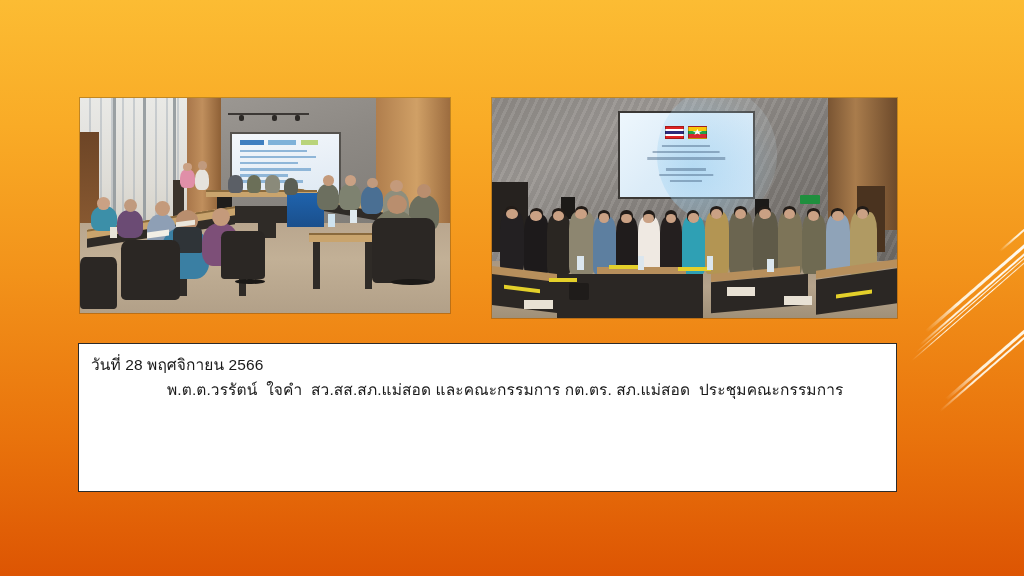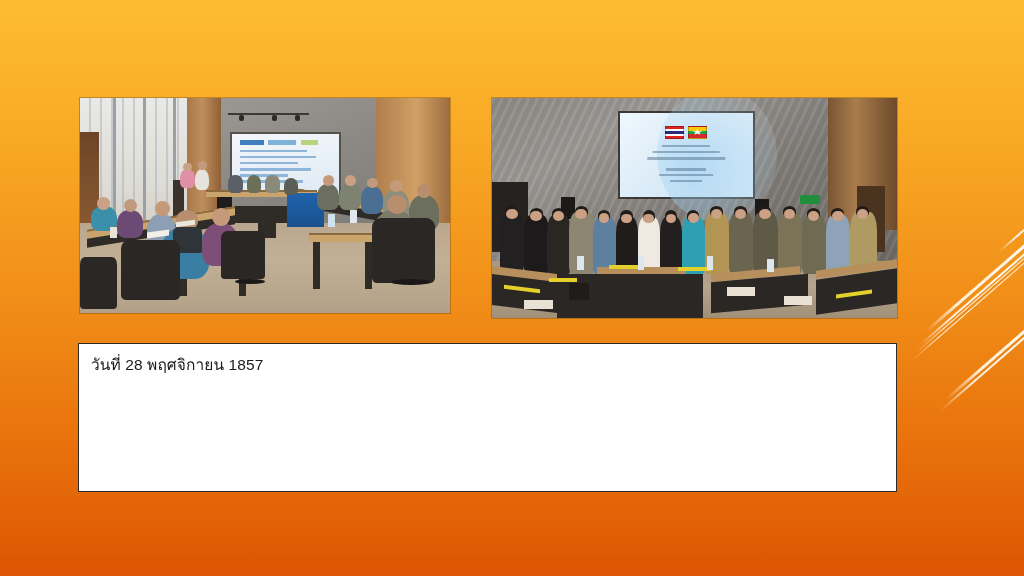--- a/index.html
+++ b/index.html
@@ -458,16 +458,17 @@
       <div style="position:absolute;left:53%;top:72%;width:1.6%;height:6%;background:#dbe6ee;"></div>
       <div style="position:absolute;left:68%;top:73%;width:1.6%;height:6%;background:#dbe6ee;"></div>
       <div style="position:absolute;left:58%;top:86%;width:7%;height:4%;background:#e8e1d4;"></div>
       <div style="position:absolute;left:72%;top:90%;width:7%;height:4%;background:#e8e1d4;"></div>
       <div style="position:absolute;left:8%; top:92%;width:7%;height:4%;background:#e8e1d4;"></div>
       <div style="position:absolute;left:19%;top:84%;width:5%;height:8%;background:#1f1c1a;border-radius:2px;"></div>
     </div>
   </div>
 
   <div id="caption-box">
-    <div class="cap-line">วันที่ 28 พฤศจิกายน 1857</div>
+    <div class="cap-line">วันที่ 28 พฤศจิกายน 2566</div>
+    <div class="cap-line" id="caption-line-2">พ.ต.ต.วรรัตน์  ใจคำ  สว.สส.สภ.แม่สอด และคณะกรรมการ กต.ตร. สภ.แม่สอด  ประชุมคณะกรรมการ</div>
   </div>
 
 </div>
 
 </body></html>

